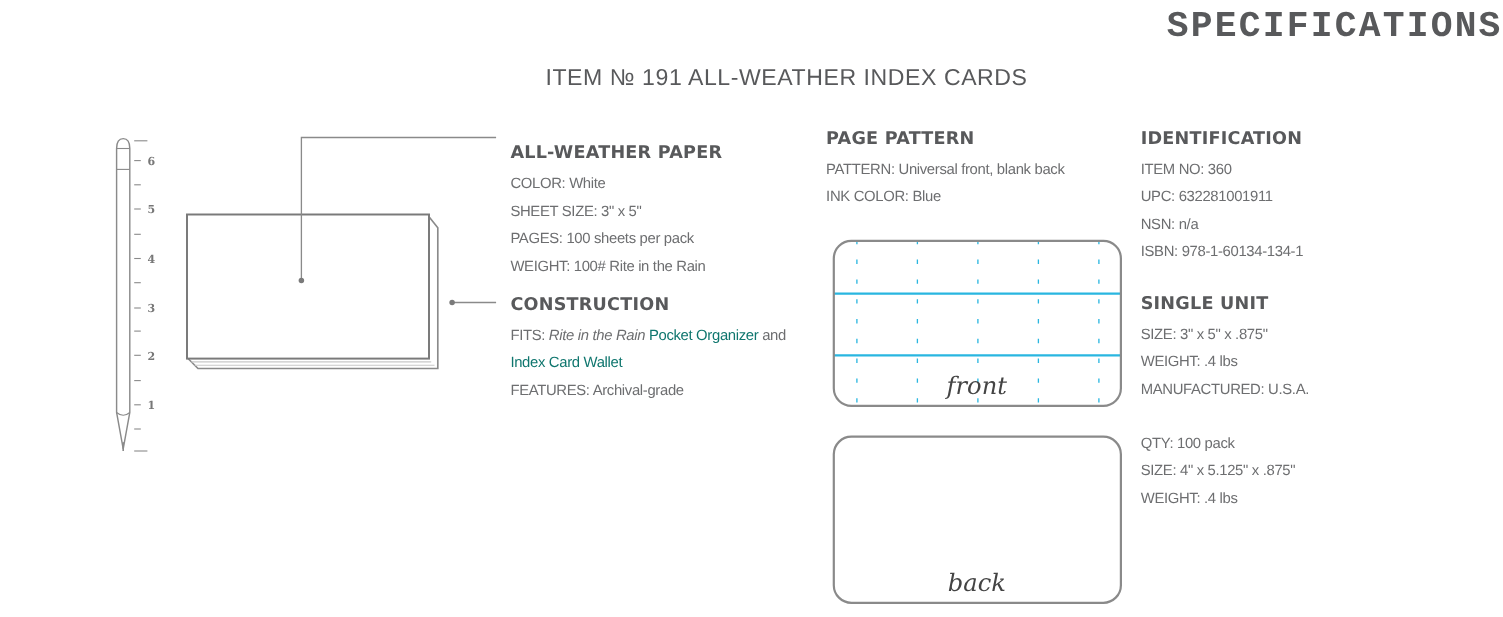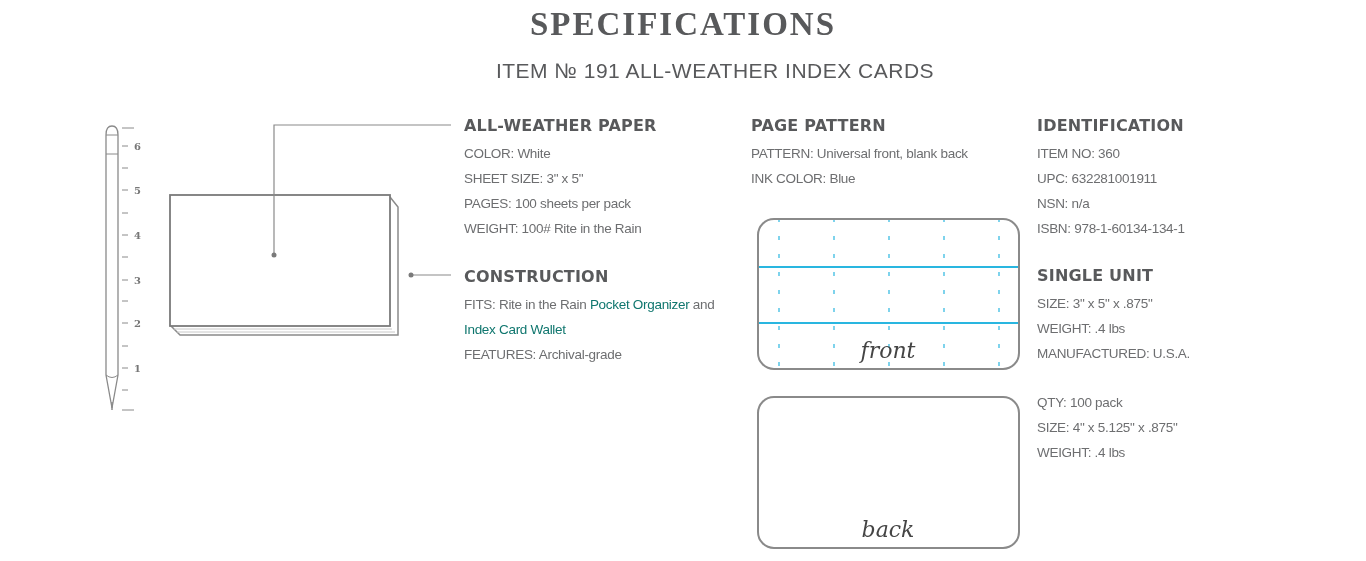--- a/index.html
+++ b/index.html
@@ -1,31 +1,31 @@
 <!DOCTYPE html>
 <html><head>
   <meta charset="utf-8">
   <style>
     html, body { margin: 0; padding: 0; background: #ffffff; }
     body { width: 1366px; height: 561px; position: relative; overflow: hidden;
            font-family: "Liberation Sans", sans-serif; color: #555; }
-    .title { position: absolute; left: 0; width: 1366px; top: 6px; text-align: center;
-             font-family: Liberation Serif, serif; font-weight: bold; font-size: 33px;
+    .title { position: absolute; left: 0; width: 1366px; top: 6px; text-align: right;
+             font-family: Liberation Mono, monospace; font-weight: bold; font-size: 33px;
              letter-spacing: 2px; color: #58595b; }
     .subtitle { position: absolute; left: 0; width: 1366px; top: 59px; text-align: center;
                 font-family: Liberation Sans, sans-serif; font-size: 21px; color: #58595b;
                 letter-spacing: 0.5px; padding-left: 32px; }
     .section { position: absolute; }
     .section h3 { margin: 0 0 4px 0; font-family: "DejaVu Sans", sans-serif; font-weight: bold;
                   font-size: 16px; color: #58595b; letter-spacing: 0.2px; line-height: 22px; }
     .section .line { font-size: 13.5px; line-height: 25px; color: #6d6e70; white-space: nowrap;
                      letter-spacing: -0.3px; }
     .section .line.wrap { white-space: normal; }
     .green { color: #0f766e; }
-    .italic { }
+    .italic { font-style: italic; }
     svg { position: absolute; overflow: visible; }
     .card-label { font-family: "DejaVu Serif", serif; font-style: italic; font-size: 22px; fill: #444; }
     .ruler-num { font-family: "DejaVu Serif", serif; font-size: 10px; fill: #777; font-weight: bold; }
   </style>
 </head>
 <body>
 
 <div class="title">SPECIFICATIONS</div>
 <div class="subtitle">ITEM № 191 ALL-WEATHER INDEX CARDS</div>
 
@@ -67,21 +67,21 @@
 
   <rect x="10" y="80" width="220" height="131" fill="#fff" stroke="#7a7a7a" stroke-width="1.8"></rect>
 
   <polyline points="114,140 114,10 291,10" fill="none" stroke="#8a8a8a" stroke-width="1.2"></polyline>
   <circle cx="114" cy="140" r="2.5" fill="#7a7a7a"></circle>
 
   <line x1="251" y1="160" x2="291" y2="160" stroke="#8a8a8a" stroke-width="1.2"></line>
   <circle cx="251" cy="160" r="2.5" fill="#7a7a7a"></circle>
 </svg>
 
-<div class="section" style="left:464px;top:115px;">
+<div class="section" style="left:464px;top:128px;">
   <h3>ALL-WEATHER PAPER</h3>
   <div class="line">COLOR: White</div>
   <div class="line">SHEET SIZE: 3" x 5"</div>
   <div class="line">PAGES: 100 sheets per pack</div>
   <div class="line">WEIGHT: 100# Rite in the Rain</div>
 </div>
 
 <div class="section" style="left:464px;top:266px;width:275px;">
   <h3>CONSTRUCTION</h3>
   <div class="line wrap">

